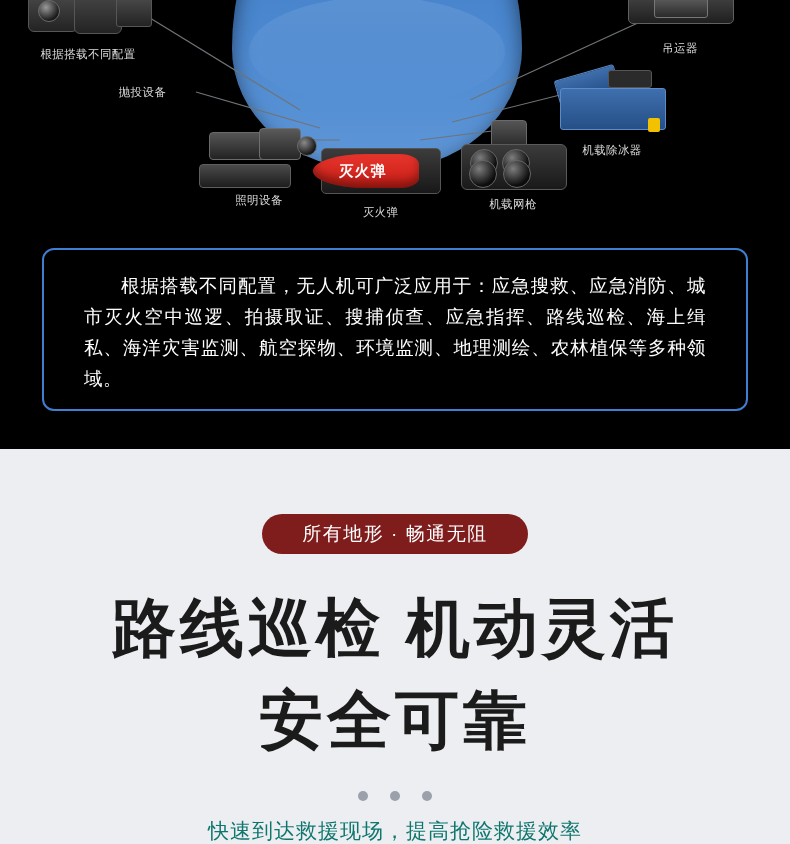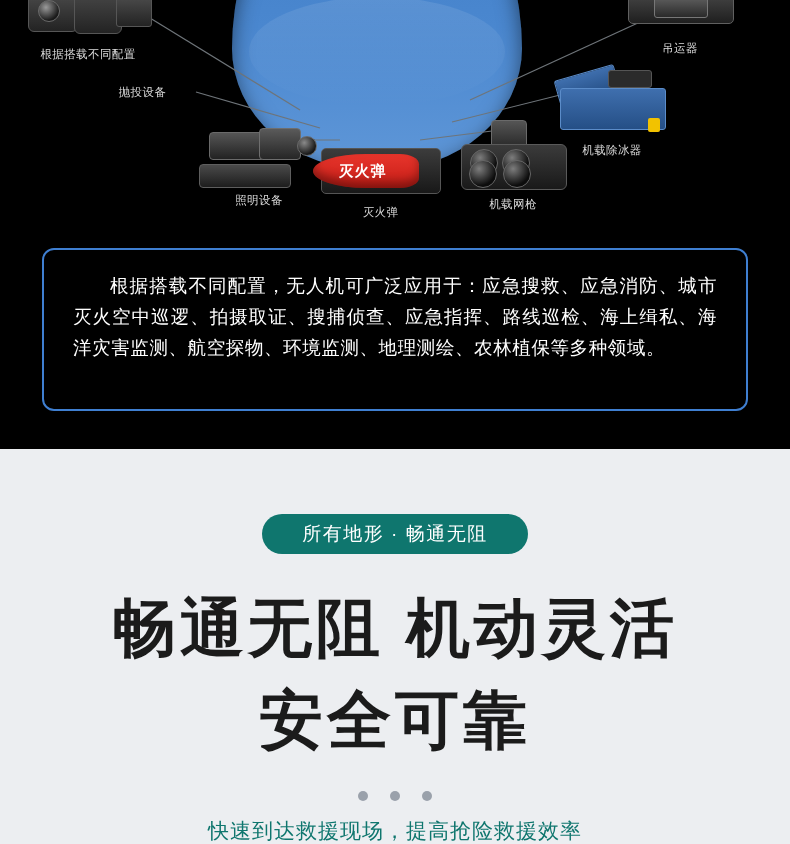--- a/index.html
+++ b/index.html
@@ -172,21 +172,21 @@
   
   .info-box {
     position: absolute;
     left: 42px;
     top: 248px;
     width: 706px;
     height: 163px;
     border: 2px solid #3f7fd1;
     border-radius: 12px;
     box-sizing: border-box;
-    padding: 20px 29px;
+    padding: 20px 40px;
   }
   .info-box p {
     margin: 0;
     color: #ffffff;
     font-size: 18.5px;
     line-height: 31px;
     letter-spacing: 0.6px;
     text-indent: 2em;
     text-align: justify;
   }
@@ -198,21 +198,21 @@
     height: 395px;
     background: #eceef1;
     overflow: hidden;
   }
   .pill {
     position: absolute;
     left: 262px;
     top: 65px;
     width: 266px;
     height: 40px;
-    background: #0f766e;
+    background: #7f1d1d;
     border-radius: 20px;
     color: #ffffff;
     font-size: 19px;
     line-height: 40px;
     text-align: center;
     letter-spacing: 1.5px;
     box-sizing: border-box;
   }
   .headline {
     position: absolute;
@@ -342,21 +342,21 @@
     <div class="info-box">
       <p>根据搭载不同配置，无人机可广泛应用于：应急搜救、应急消防、城市灭火空中巡逻、拍摄取证、搜捕侦查、应急指挥、路线巡检、海上缉私、海洋灾害监测、航空探物、环境监测、地理测绘、农林植保等多种领域。</p>
     </div>
   </div>
 
   <div class="bottom-section">
 
     <div class="pill">所有地形 · 畅通无阻</div>
 
     <div class="headline">
-      <span>畅通无阻 机动灵活</span>
+      <span>路线巡检 机动灵活</span>
       <span class="l2">安全可靠</span>
     </div>
 
     <div class="dots">
       <span></span>
       <span></span>
       <span></span>
     </div>
 
     <div class="subcaption">快速到达救援现场，提高抢险救援效率</div>

